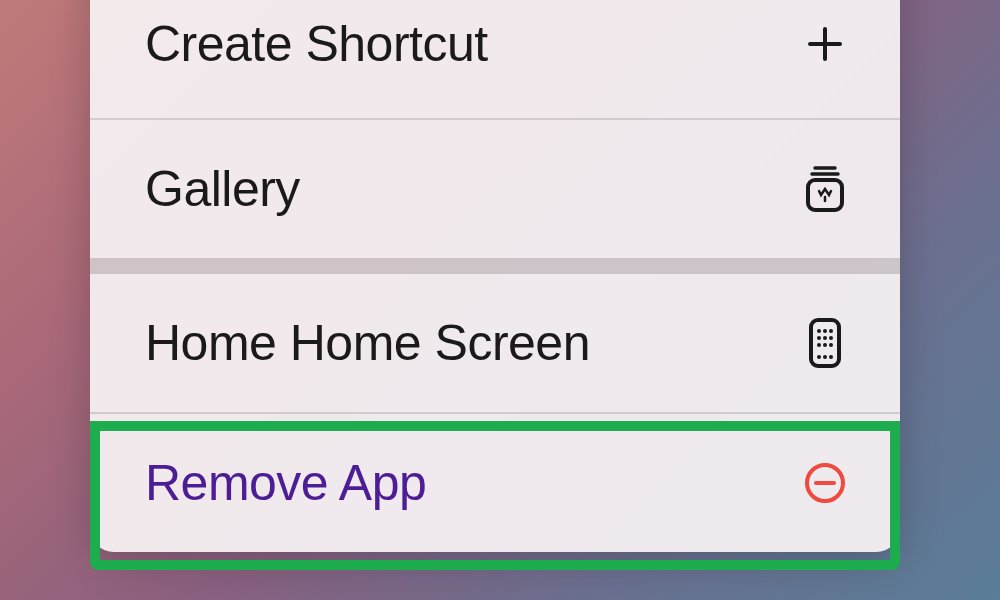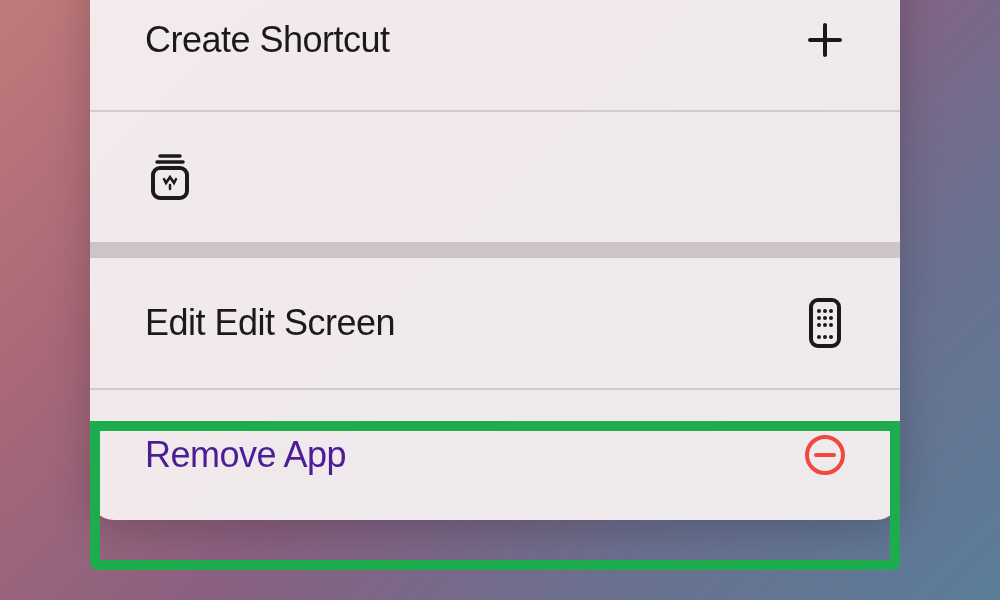--- a/index.html
+++ b/index.html
@@ -35,21 +35,21 @@
       padding: 40px 50px 40px 55px;
       cursor: pointer;
     }
     
     .menu-item.first {
       padding-top: 55px;
       padding-bottom: 45px;
     }
     
     .menu-label {
-      font-size: 36px;
+      font-size: 50px;
       font-weight: 400;
       color: #1a1a1a;
       letter-spacing: -0.5px;
     }
     
     .menu-label.destructive {
       color: #4c1d95;
     }
     
     .icon-wrapper {
@@ -91,34 +91,35 @@
     <span class="icon-wrapper">
       <svg width="42" height="42" viewBox="0 0 42 42" fill="none">
         <path d="M21 6 L21 36 M6 21 L36 21" stroke="#1a1a1a" stroke-width="4" stroke-linecap="round"></path>
       </svg>
     </span>
   </div>
 
   <div class="divider"></div>
 
   <div class="menu-item">
+    <span class="menu-label">Gallery</span>
     <span class="icon-wrapper">
       <svg width="48" height="52" viewBox="0 0 48 52" fill="none">
         <path d="M14 5 L34 5" stroke="#1a1a1a" stroke-width="3.5" stroke-linecap="round"></path>
         <path d="M11 11 L37 11" stroke="#1a1a1a" stroke-width="3.5" stroke-linecap="round"></path>
         <rect x="7" y="17" width="34" height="30" rx="7" stroke="#1a1a1a" stroke-width="4" fill="none"></rect>
         <path d="M18 28 L20 32 L24 26 L28 32 L30 28 M24 34 L24 38" stroke="#1a1a1a" stroke-width="2.5" stroke-linecap="round" fill="none"></path>
       </svg>
     </span>
   </div>
 
   <div class="divider thick"></div>
 
   <div class="menu-item">
-    <span class="menu-label">Edit Edit Screen</span>
+    <span class="menu-label">Home Home Screen</span>
     <span class="icon-wrapper">
       <svg width="36" height="52" viewBox="0 0 36 52" fill="none">
         <rect x="4" y="3" width="28" height="46" rx="7" stroke="#1a1a1a" stroke-width="4" fill="none"></rect>
         <circle cx="12" cy="14" r="2" fill="#1a1a1a"></circle>
         <circle cx="18" cy="14" r="2" fill="#1a1a1a"></circle>
         <circle cx="24" cy="14" r="2" fill="#1a1a1a"></circle>
         <circle cx="12" cy="21" r="2" fill="#1a1a1a"></circle>
         <circle cx="18" cy="21" r="2" fill="#1a1a1a"></circle>
         <circle cx="24" cy="21" r="2" fill="#1a1a1a"></circle>
         <circle cx="12" cy="28" r="2" fill="#1a1a1a"></circle>

